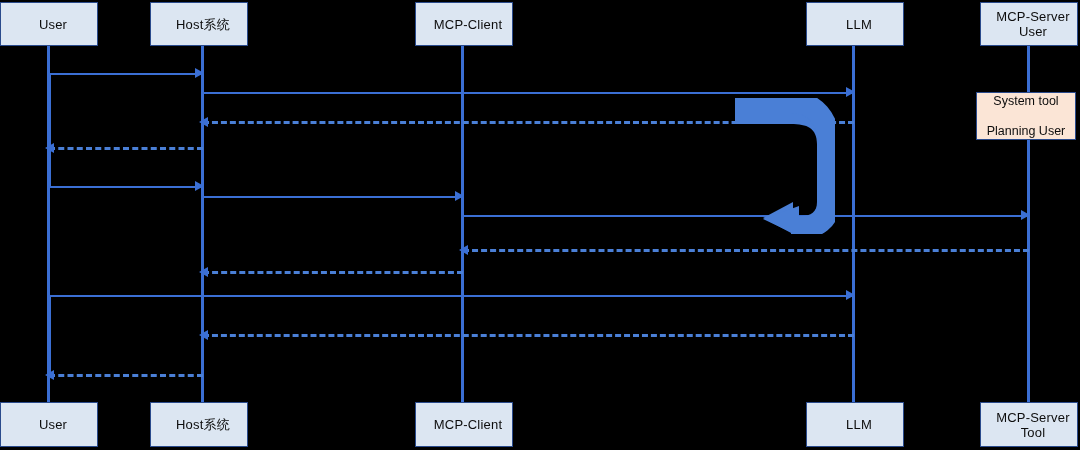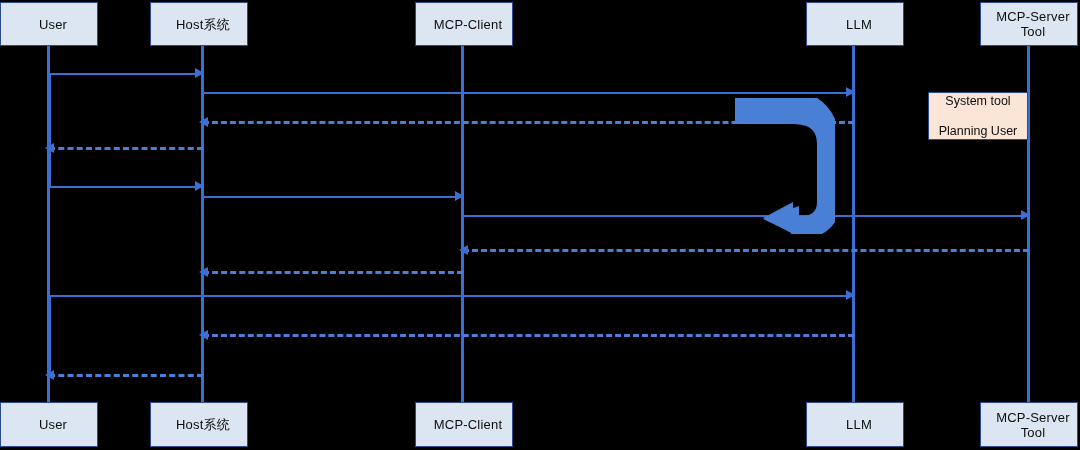--- a/index.html
+++ b/index.html
@@ -96,30 +96,30 @@
     <span>Host系统</span>
   </div>
   <div class="pbox" style="left:415px;top:2px;width:98px;height:44px;">
     <span>MCP-Client</span>
   </div>
   <div class="pbox" style="left:806px;top:2px;width:98px;height:44px;">
     <span>LLM</span>
   </div>
   <div class="pbox" style="left:980px;top:2px;width:98px;height:44px;white-space:pre-line;">
     <span>MCP-Server
-Tool</span>
+User</span>
   </div>
 
   <div class="lifeline" style="left:47px;top:46px;height:358px;"></div>
   <div class="lifeline" style="left:201px;top:46px;height:358px;"></div>
   <div class="lifeline" style="left:461px;top:46px;height:358px;"></div>
   <div class="lifeline" style="left:852px;top:46px;height:358px;"></div>
   <div class="lifeline" style="left:1027px;top:46px;height:358px;"></div>
 
-  <div class="actbox" style="left:928px;top:92px;width:100px;height:48px;">
+  <div class="actbox" style="left:976px;top:92px;width:100px;height:48px;">
     <span>
       <span>System tool</span><br>
       <span>Planning User</span>
     </span>
   </div>
 
   <div class="msg" style="left:49px;top:73px;width:154px;"></div>
   <div class="head right" style="left:195px;top:68px;"></div>
 
   <div class="vseg" style="left:49px;top:73px;height:113px;"></div>

